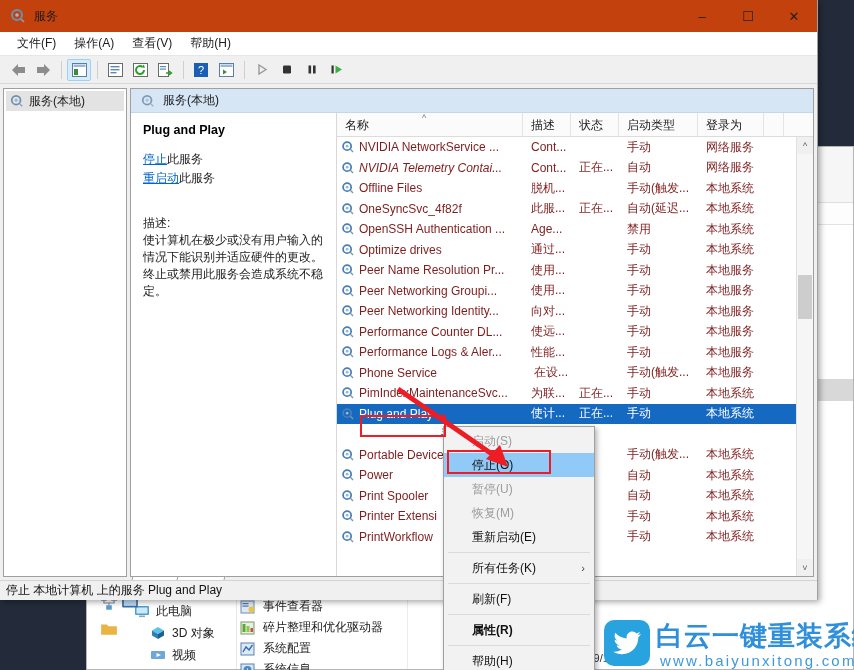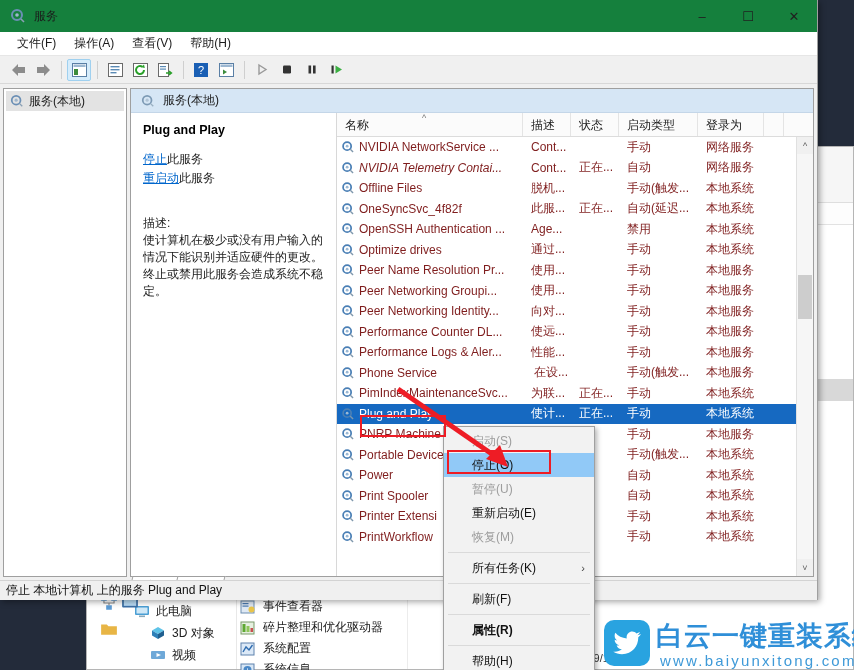--- a/index.html
+++ b/index.html
@@ -53,21 +53,21 @@
     font-family:"DejaVu Sans","Liberation Sans",sans-serif;
   }
   .wm-url { position:absolute; left:56px; top:40px; font-size:15px; letter-spacing:2.2px; color:#3f9ad8; white-space:nowrap; }
 
   
   .svc-win {
     position:absolute; left:0; top:0; width:818px; height:600px;
     background:#f0f0f0; border:1px solid #a0a0a0; border-left:none; border-top:none;
     box-shadow: 2px 2px 6px rgba(0,0,0,.35);
   }
-  .titlebar { height:32px; background:#15803d; display:flex; align-items:center; position:relative; }
+  .titlebar { height:32px; background:#c2410c; display:flex; align-items:center; position:relative; }
   .title-ico { width:16px; height:16px; margin-left:10px; margin-right:8px; }
   .title-text { font-size:12px; color:#1b1b1b; }
   .win-btns { position:absolute; right:0; top:0; height:32px; display:flex; }
   .win-btn { width:46px; height:32px; display:flex; align-items:center; justify-content:center; color:#202020; font-size:13px; }
 
   .menubar { height:24px; background:#ffffff; display:flex; align-items:center; padding-left:8px; border-bottom:1px solid #e6e6e6;}
   .menu-item { padding:2px 9px; font-size:12px; color:#1b1b1b; }
 
   .toolbar { height:28px; background:#f0f0f0; display:flex; align-items:center; padding-left:6px; border-bottom:1px solid #d8d8d8; }
   .tb-btn { width:24px; height:22px; margin-right:1px; display:flex; align-items:center; justify-content:center; }
@@ -647,28 +647,20 @@
                         <path d="M10.6 10.6 l3.2 3.2" stroke="#7f98ad" stroke-width="1.6"></path>
                       </svg>
                       <span>Plug and Play</span>
                     </div>
                     <div class="cell" style="width: 48px;">使计...</div>
                     <div class="cell" style="width: 48px;">正在...</div>
                     <div class="cell" style="width: 79px;">手动</div>
                     <div class="cell" style="width: 66px;">本地系统</div>
                   </div>
                   <div class="row">
-                    <div class="cell name" style="width: 186px;">
-                      <svg class="gear-ico" viewBox="0 0 16 16">
-                        <circle cx="7" cy="7" r="4.6" fill="none" stroke="#4a7fb5" stroke-width="2"></circle>
-                        <circle cx="7" cy="7" r="1.6" fill="#9ab8d4"></circle>
-                        <path d="M10.6 10.6 l3.2 3.2" stroke="#7f98ad" stroke-width="1.6"></path>
-                      </svg>
-                      <span>PNRP Machine</span>
-                    </div>
                     <div class="cell" style="width: 48px;"></div>
                     <div class="cell" style="width: 48px;"></div>
                     <div class="cell" style="width: 79px;">手动</div>
                     <div class="cell" style="width: 66px;">本地服务</div>
                   </div>
                   <div class="row">
                     <div class="cell name" style="width: 186px;">
                       <svg class="gear-ico" viewBox="0 0 16 16">
                         <circle cx="7" cy="7" r="4.6" fill="none" stroke="#4a7fb5" stroke-width="2"></circle>
                         <circle cx="7" cy="7" r="1.6" fill="#9ab8d4"></circle>
@@ -762,25 +754,25 @@
   <div class="ctx-menu" id="ctx-menu">
       <div class="ctx-item disabled">
         <span>启动(S)</span>
       </div>
       <div class="ctx-item hl">
         <span>停止(O)</span>
       </div>
       <div class="ctx-item disabled">
         <span>暂停(U)</span>
       </div>
+      <div class="ctx-item disabled">
+        <span>恢复(M)</span>
+      </div>
       <div class="ctx-item">
         <span>重新启动(E)</span>
-      </div>
-      <div class="ctx-item disabled">
-        <span>恢复(M)</span>
       </div>
       <div class="ctx-sep"></div>
       <div class="ctx-item">
         <span>所有任务(K)</span>
         <span class="ctx-sub">›</span>
       </div>
       <div class="ctx-sep"></div>
       <div class="ctx-item">
         <span>刷新(F)</span>
       </div>

